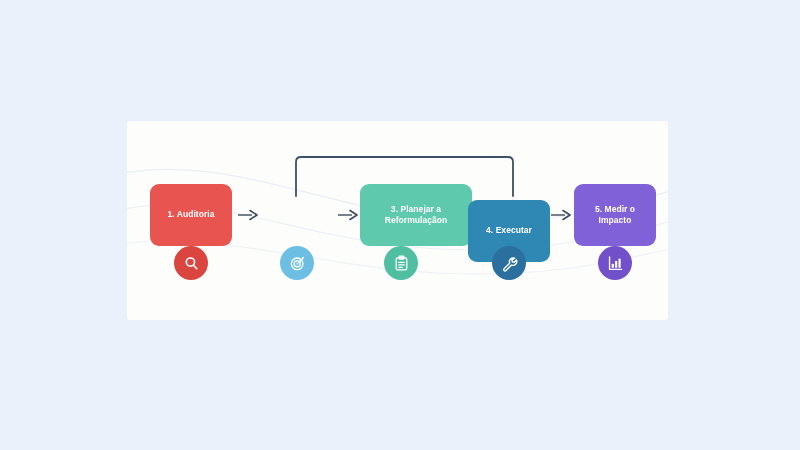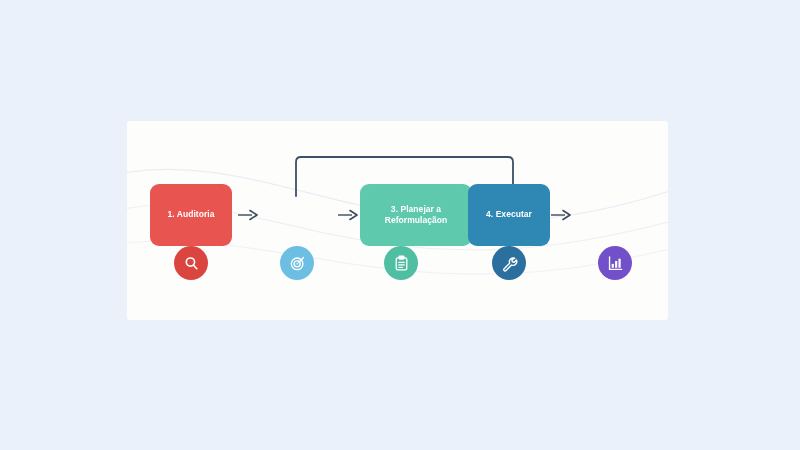--- a/index.html
+++ b/index.html
@@ -160,29 +160,33 @@
   <div class="icon-badge" style="left:384px; top:246px; background:#4fbea1;">
     <svg viewBox="0 0 24 24" fill="none" stroke="#ffffff" stroke-width="1.8" stroke-linecap="round" stroke-linejoin="round">
       <rect x="4.5" y="4" width="15" height="17" rx="2.2"></rect>
       <rect x="8.5" y="1.6" width="7" height="4.2" rx="1.2" fill="#ffffff" stroke="#ffffff"></rect>
       <line x1="8.2" y1="10.5" x2="15.8" y2="10.5"></line>
       <line x1="8.2" y1="14" x2="15.8" y2="14"></line>
       <line x1="8.2" y1="17.4" x2="13" y2="17.4"></line>
     </svg>
   </div>
 
-  <div class="step-box" style="left:468px; top:184px; background:#2f88b4;">
+  <div class="step-box" style="left:468px; top:200px; background:#2f88b4;">
     <span class="step-label">4. Executar</span>
   </div>
   <div class="icon-badge" style="left:492px; top:246px; background:#2a6f9e;">
     <svg viewBox="0 0 24 24" fill="none" stroke="#ffffff" stroke-width="2.0" stroke-linecap="round" stroke-linejoin="round">
       <path d="M 19.4 4.6 a 5.4 5.4 0 0 0 -7.2 6.9 L 4.4 19.3 a 1.9 1.9 0 0 0 2.7 2.7 l 7.8 -7.8 a 5.4 5.4 0 0 0 6.9 -7.2 l -3.2 3.2 -2.6 -0.6 -0.6 -2.6 z"></path>
     </svg>
   </div>
 
+  <div class="step-box" style="left:574px; top:184px; background:#8161d8;">
+    <span class="step-label">5. Medir o
+Impacto</span>
+  </div>
   <div class="icon-badge" style="left:598px; top:246px; background:#7150c9;">
     <svg viewBox="0 0 24 24" fill="none" stroke="#ffffff" stroke-width="1.9" stroke-linecap="round" stroke-linejoin="round">
       <path d="M 3.6 2.6 L 3.6 20.4 L 20.6 20.4"></path>
       <rect x="6.6" y="12.5" width="3.1" height="5.5" fill="#ffffff" stroke="none"></rect>
       <rect x="11.4" y="8.4" width="3.1" height="9.6" fill="#ffffff" stroke="none"></rect>
       <rect x="16.2" y="5.2" width="3.1" height="12.8" fill="#ffffff" stroke="none"></rect>
     </svg>
   </div>
 
 </div>

